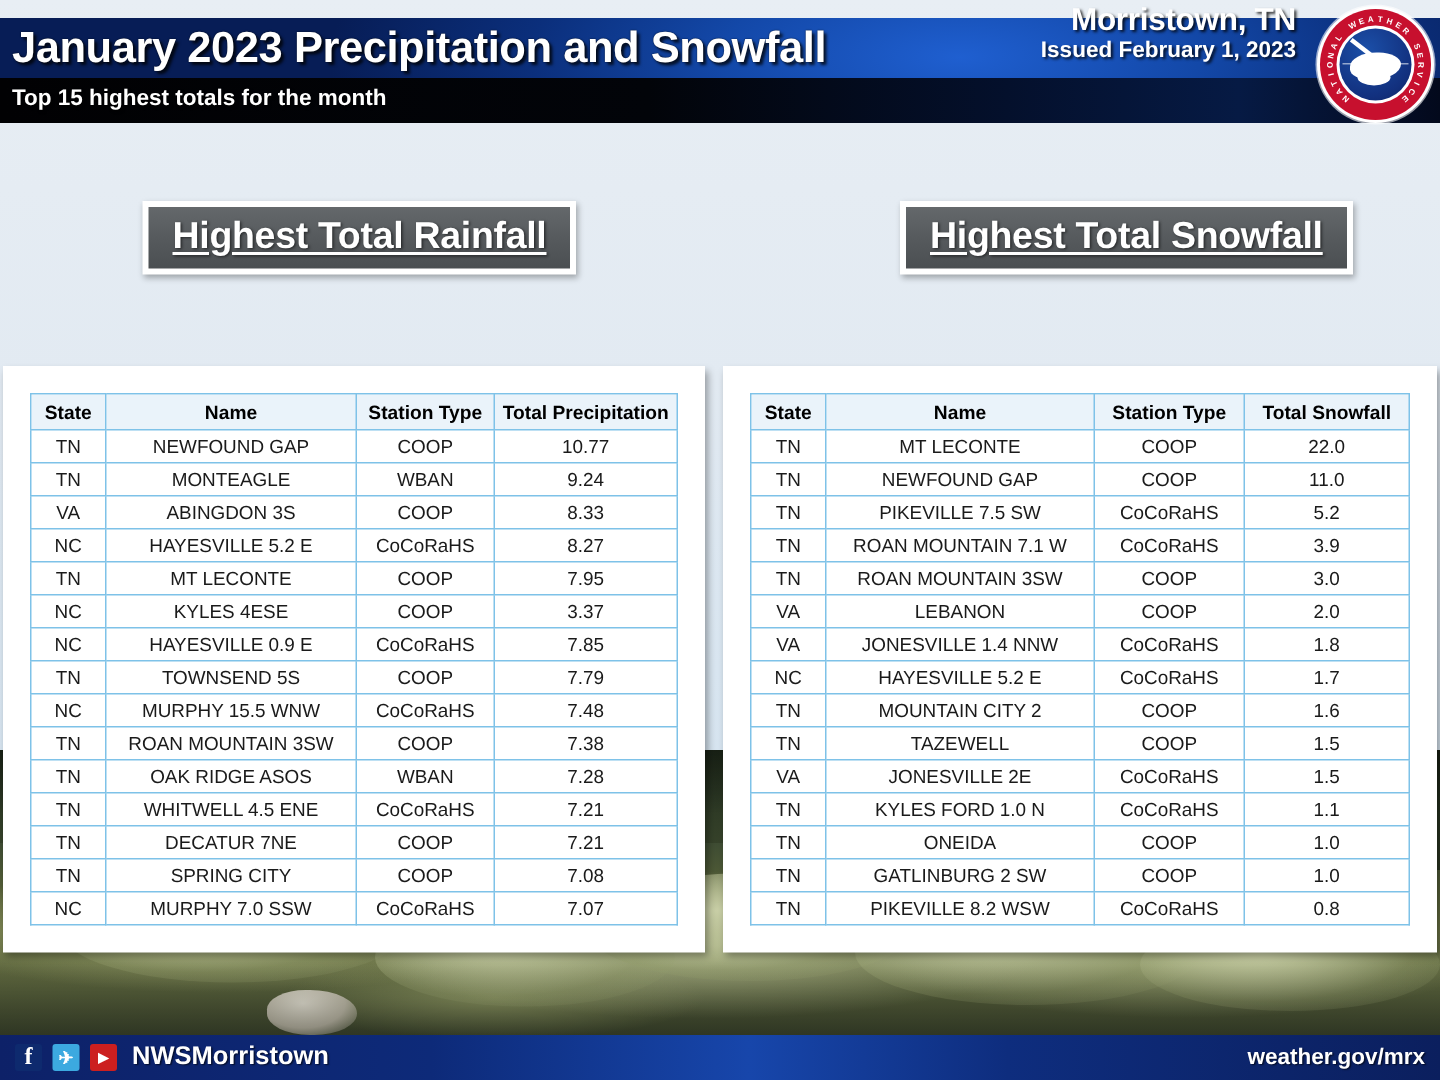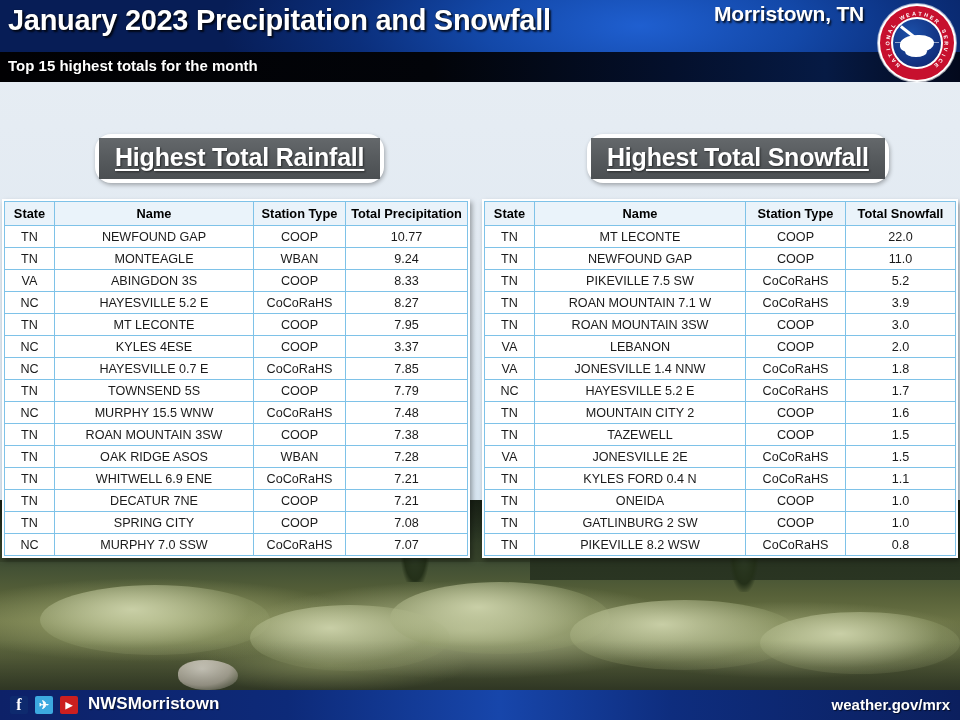--- a/index.html
+++ b/index.html
@@ -46,21 +46,21 @@
     border-radius:45% 55% 50% 50%;
     background:radial-gradient(ellipse at 40% 30%, #e3e0d2 0%, #bfbba9 55%, rgba(150,146,130,0) 100%);
   }
   .photo .vig {
     position:absolute; inset:0;
     background:linear-gradient(180deg, rgba(0,0,0,.35) 0%, rgba(0,0,0,0) 22%, rgba(0,0,0,0) 72%, rgba(0,0,0,.30) 100%);
   }
 
   
   #header {
-    position:absolute; left:0; top:0; width:960px; height:52px;
+    position:absolute; left:0; top:12px; width:960px; height:40px;
     background:
       radial-gradient(ellipse 420px 150px at 640px 26px, #1f5fd0 0%, #1348a8 38%, #0b2f7c 68%, #071d56 100%),
       linear-gradient(90deg,#0a1f52 0%,#0d2d72 40%,#123f93 62%,#0a2258 88%,#071a45 100%);
     overflow:hidden;
   }
   #subbar {
     position:absolute; left:0; top:52px; width:960px; height:30px;
     background:linear-gradient(90deg,#010103 0%,#020409 45%,#04102c 70%,#061a44 86%,#03091c 100%);
     overflow:hidden;
   }
@@ -132,43 +132,43 @@
     font-family:"Liberation Sans", sans-serif;
     transform-origin:0 0;
   }
 
   
   .plate {
     position:absolute;
     background:#ffffff;
     padding:4px;
     box-shadow:1px 2px 4px rgba(0,0,0,.30);
-    border-radius:16px;
   }
   .plate .inner {
     background:linear-gradient(180deg,#64686b 0%,#55595c 55%,#4b4f52 100%);
     padding:5px 16px 7px 16px;
   }
   .plate .txt {
     font-size:25px; font-weight:bold; color:#ffffff;
     text-decoration:underline;
     text-underline-offset:3px;
     white-space:nowrap;
     text-shadow:1px 1px 2px rgba(0,0,0,.55);
     letter-spacing:-0.2px;
   }
   #plate-rain { left:95px; top:134px; }
-  #plate-snow { left:587px; top:134px;text-align:center; }
+  #plate-snow { left:600px; top:134px;text-align:center; }
 
   
   .tbl-wrap {
     position:absolute;
     background:#ffffff;
-    padding:2px;
+    padding:18px;
     box-shadow:2px 3px 5px rgba(0,0,0,.35);
+    margin-top:45px;
   }
   #tbl-rain { left:2px; top:199px; width:468px; }
   #tbl-snow { left:482px; top:199px; width:476px; }
   table { border-collapse:collapse; width:100%; background:#ffffff; }
   th, td {
     border:1px solid #7ec2e8;
     font-size:12.6px;
     height:22px;
     padding:0 2px;
     color:#1a1a1a;
@@ -240,20 +240,21 @@
 <div id="header">
   <div id="headline">January 2023 Precipitation and Snowfall</div>
 </div>
 
 <div id="subbar">
   <div id="subhead">Top 15 highest totals for the month</div>
 </div>
 
 <div id="wfo-block">
   <div class="l2">Morristown, TN</div>
+  <div class="l3">Issued February 1, 2023</div>
 </div>
 
 <div id="nws-logo">
   <div class="ring"></div>
   <div class="ringtext" id="ringtext">
       <span style="transform: rotate(-138.958deg) translate(-50%, -32.5px);">N</span>
       <span style="transform: rotate(-126.875deg) translate(-50%, -32.5px);">A</span>
       <span style="transform: rotate(-114.792deg) translate(-50%, -32.5px);">T</span>
       <span style="transform: rotate(-102.708deg) translate(-50%, -32.5px);">I</span>
       <span style="transform: rotate(-90.625deg) translate(-50%, -32.5px);">O</span>
@@ -338,21 +339,21 @@
           <td class="c-val">7.95</td>
         </tr>
         <tr>
           <td class="c-state">NC</td>
           <td>KYLES 4ESE</td>
           <td class="c-type">COOP</td>
           <td class="c-val">3.37</td>
         </tr>
         <tr>
           <td class="c-state">NC</td>
-          <td>HAYESVILLE 0.7 E</td>
+          <td>HAYESVILLE 0.9 E</td>
           <td class="c-type">CoCoRaHS</td>
           <td class="c-val">7.85</td>
         </tr>
         <tr>
           <td class="c-state">TN</td>
           <td>TOWNSEND 5S</td>
           <td class="c-type">COOP</td>
           <td class="c-val">7.79</td>
         </tr>
         <tr>
@@ -368,21 +369,21 @@
           <td class="c-val">7.38</td>
         </tr>
         <tr>
           <td class="c-state">TN</td>
           <td>OAK RIDGE ASOS</td>
           <td class="c-type">WBAN</td>
           <td class="c-val">7.28</td>
         </tr>
         <tr>
           <td class="c-state">TN</td>
-          <td>WHITWELL 6.9 ENE</td>
+          <td>WHITWELL 4.5 ENE</td>
           <td class="c-type">CoCoRaHS</td>
           <td class="c-val">7.21</td>
         </tr>
         <tr>
           <td class="c-state">TN</td>
           <td>DECATUR 7NE</td>
           <td class="c-type">COOP</td>
           <td class="c-val">7.21</td>
         </tr>
         <tr>
@@ -473,21 +474,21 @@
           <td class="c-val">1.5</td>
         </tr>
         <tr>
           <td class="c-state">VA</td>
           <td>JONESVILLE 2E</td>
           <td class="c-type">CoCoRaHS</td>
           <td class="c-val">1.5</td>
         </tr>
         <tr>
           <td class="c-state">TN</td>
-          <td>KYLES FORD 0.4 N</td>
+          <td>KYLES FORD 1.0 N</td>
           <td class="c-type">CoCoRaHS</td>
           <td class="c-val">1.1</td>
         </tr>
         <tr>
           <td class="c-state">TN</td>
           <td>ONEIDA</td>
           <td class="c-type">COOP</td>
           <td class="c-val">1.0</td>
         </tr>
         <tr>

